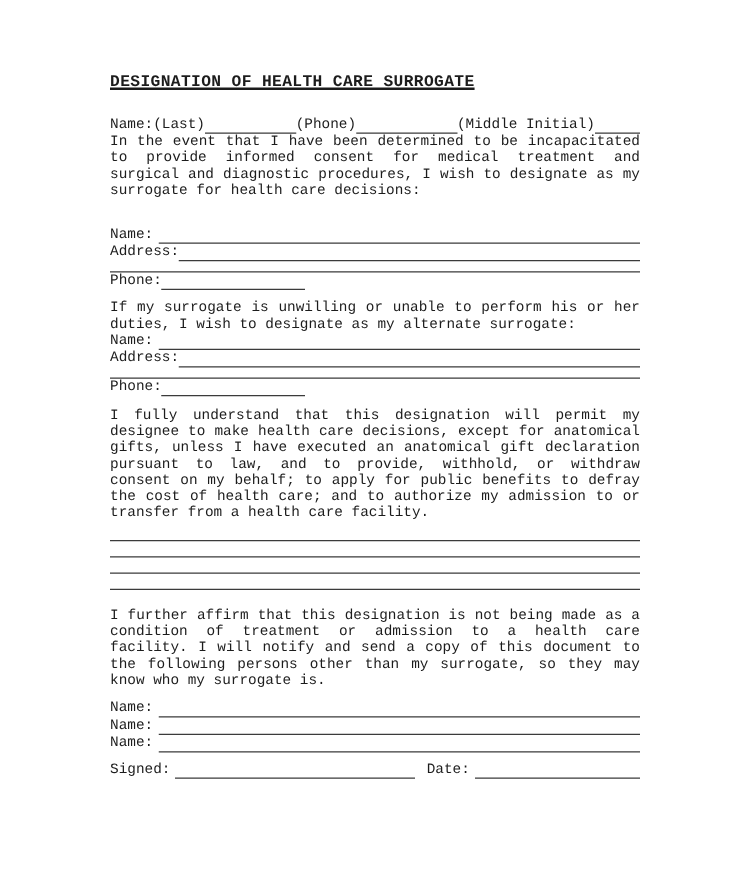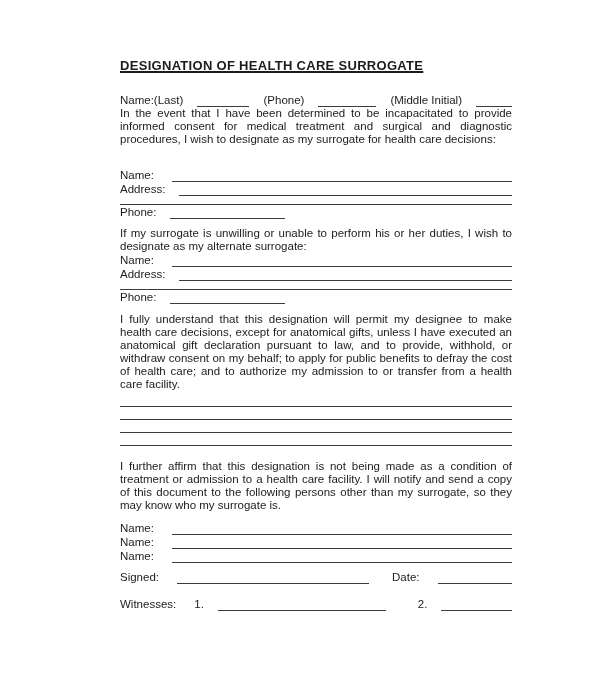--- a/index.html
+++ b/index.html
@@ -1,38 +1,38 @@
 <!DOCTYPE html>
 <html><head>
 <meta charset="utf-8">
 <style>
   html,body { margin:0; padding:0; background:#ffffff; }
   .page {
     position:relative;
     width:600px; height:700px;
     box-sizing:border-box;
-    padding:58px 88px 0 120px;
+    padding:58px 88px 0 88px;
     background:#ffffff;
-    font-family:Liberation Sans, sans-serif;
+    font-family:Liberation Mono, monospace;
     font-size:11.5px;
     line-height:13px;
     color:#1c1c1c;
     overflow:hidden;
   }
   .title {
     font-size:13px;
     font-weight:bold;
     letter-spacing:0.3px;
     line-height:16px;
     text-decoration:underline;
     text-decoration-thickness:1.5px;
     margin:0 0 19px 0;
   }
   .para { margin:0; text-align:justify; }
-  .frow { display:flex; align-items:flex-end; height:14px; line-height:14px;gap:14px; }
+  .frow { display:flex; align-items:flex-end; height:14px; line-height:14px; }
   .lbl { white-space:nowrap; }
   .fill { border-bottom:1.4px solid #3b3b3b; height:12px; display:inline-block; }
   .f-grow { flex:1 1 auto; }
   .sp { margin-left:4px; }
   .name-header { margin:0; }
   .block { margin:0 0 8px 0; }
   .block.mb9 { margin-bottom:9px; }
   .addr2-row { height:9px; }
   .intro { margin-bottom:22px; }
   .alt-para { margin-bottom:0; }
@@ -132,21 +132,14 @@
     </div>
   </div>
 
   <div class="frow signed-row">
     <span class="lbl">Signed:</span>
     <span class="fill sp" style="flex:0 0 192px;"></span>
     <span class="lbl" style="margin-left:9px;">Date:</span>
     <span class="fill f-grow sp"></span>
   </div>
 
-  <div class="frow">
-    <span class="lbl">Witnesses:</span>
-    <span class="lbl sp">1.</span>
-    <span class="fill" style="flex:0 0 168px;"></span>
-    <span class="lbl" style="margin-left:18px;">2.</span>
-    <span class="fill f-grow"></span>
-  </div>
 
 </div>
 
 </body></html>

